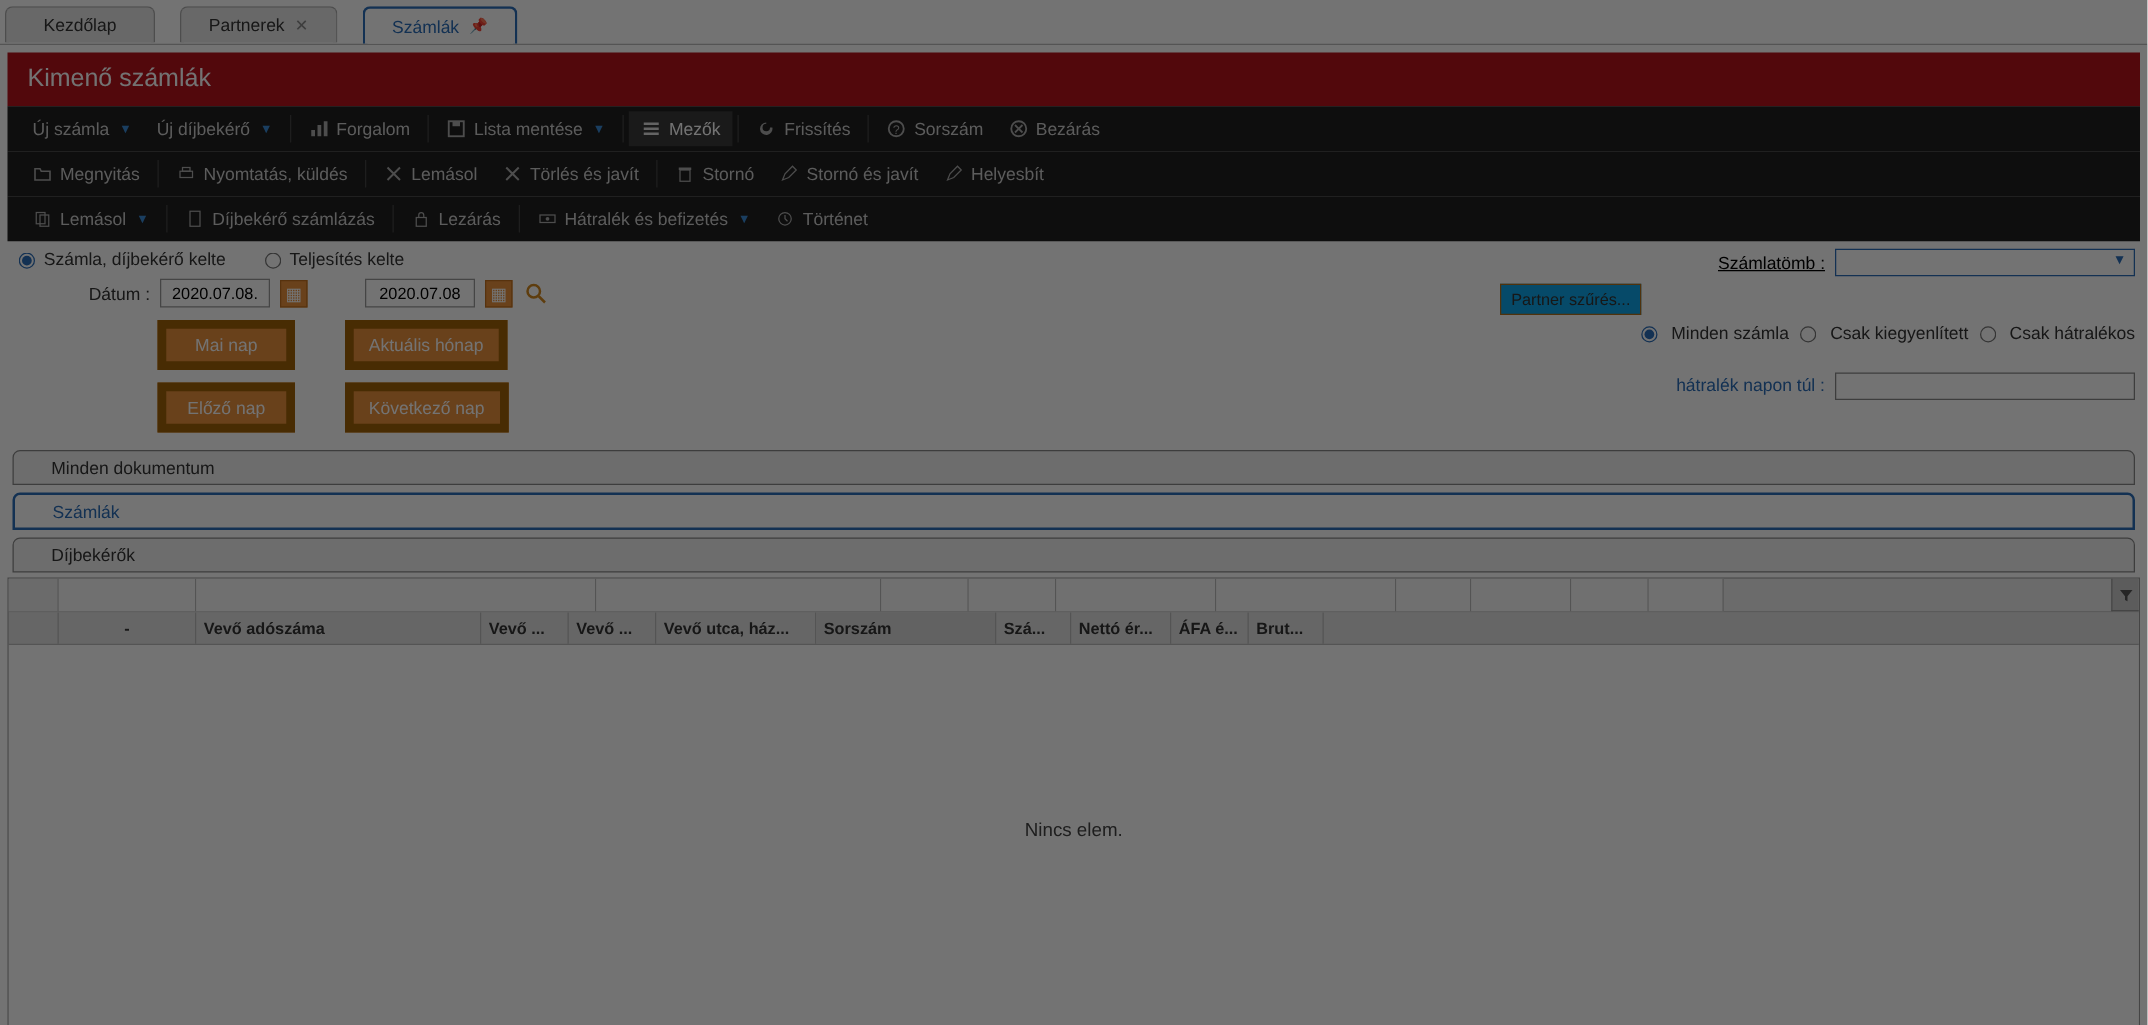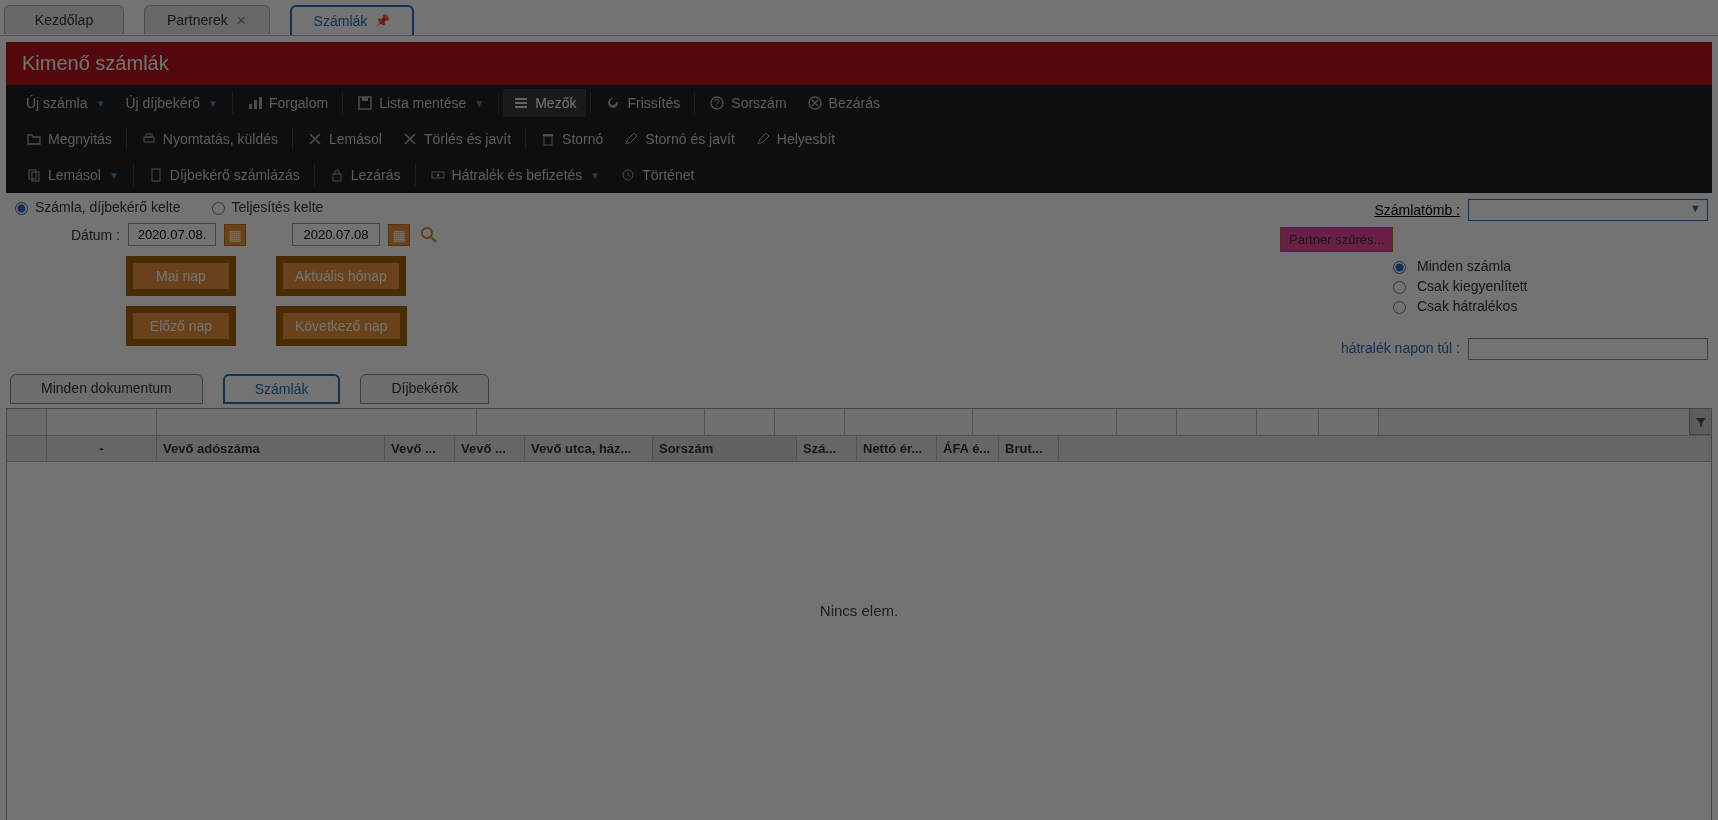--- a/index.html
+++ b/index.html
@@ -124,33 +124,33 @@
     padding:5px 12px; font-size:14px; min-width:110px; text-align:center;
   }
 
   .right-row { display:flex; align-items:center; gap:8px; margin-bottom:6px; justify-content:flex-end; }
   .right-row .lbl { width:130px; text-align:right; color:#000000; font-size:14px;text-decoration:underline; }
   .dropdown {
     width:240px; height:22px; border:1px solid #2b6db8; position:relative; background:#fff;
   }
   .dropdown::after { content:"▼"; position:absolute; right:6px; top:2px; font-size:11px; color:#2b6db8; }
   .partner-btn {
-    background:#ec4899; color:#333; border:1px solid #b0701c;
+    background:#0ea5e9; color:#333; border:1px solid #b0701c;
     padding:4px 8px; font-size:13px;
   }
 
-  .right-radios { margin-left: 200px; display:flex; flex-direction:column; gap:4px; }
+  .right-radios { margin-left: 200px; display:flex; gap:4px; }
   .right-radios label { display:flex; align-items:center; gap:8px; font-size:14px; color:#333; }
 
   .arrears-row { display:flex; align-items:center; gap:8px; justify-content:flex-end; margin-top:24px; }
   .arrears-row .lbl { width:150px; text-align:right; color:#2b6db8; font-size:14px; line-height:1.1; }
   .arrears-input { width:240px; height:22px; border:1px solid #888; }
 
   
-  .doc-tabs { display:flex; gap:20px; padding:10px 10px 0 10px; }
+  .doc-tabs { display:flex; gap:6px; padding:10px 10px 0 10px;flex-direction:column; }
   .doc-tab {
     border:1px solid #888; border-radius:6px 6px 0 0; padding:5px 30px;
     font-size:14px; background:#f2f2f2; color:#333;
   }
   .doc-tab.active { border:2px solid #2b6db8; color:#2b6db8; background:#fff; }
 
   
   .grid-wrap {
     margin: 4px 6px 6px 6px;
     border:1px solid #999;

